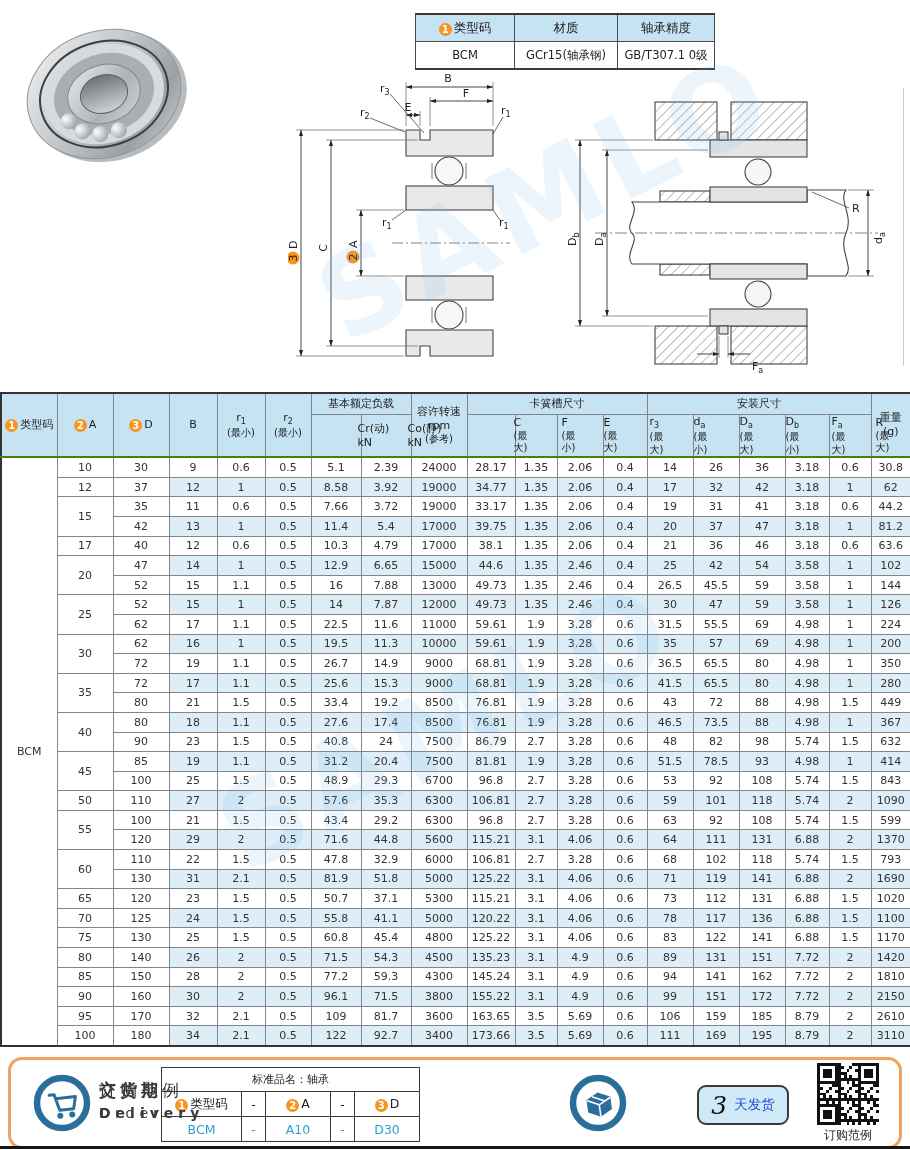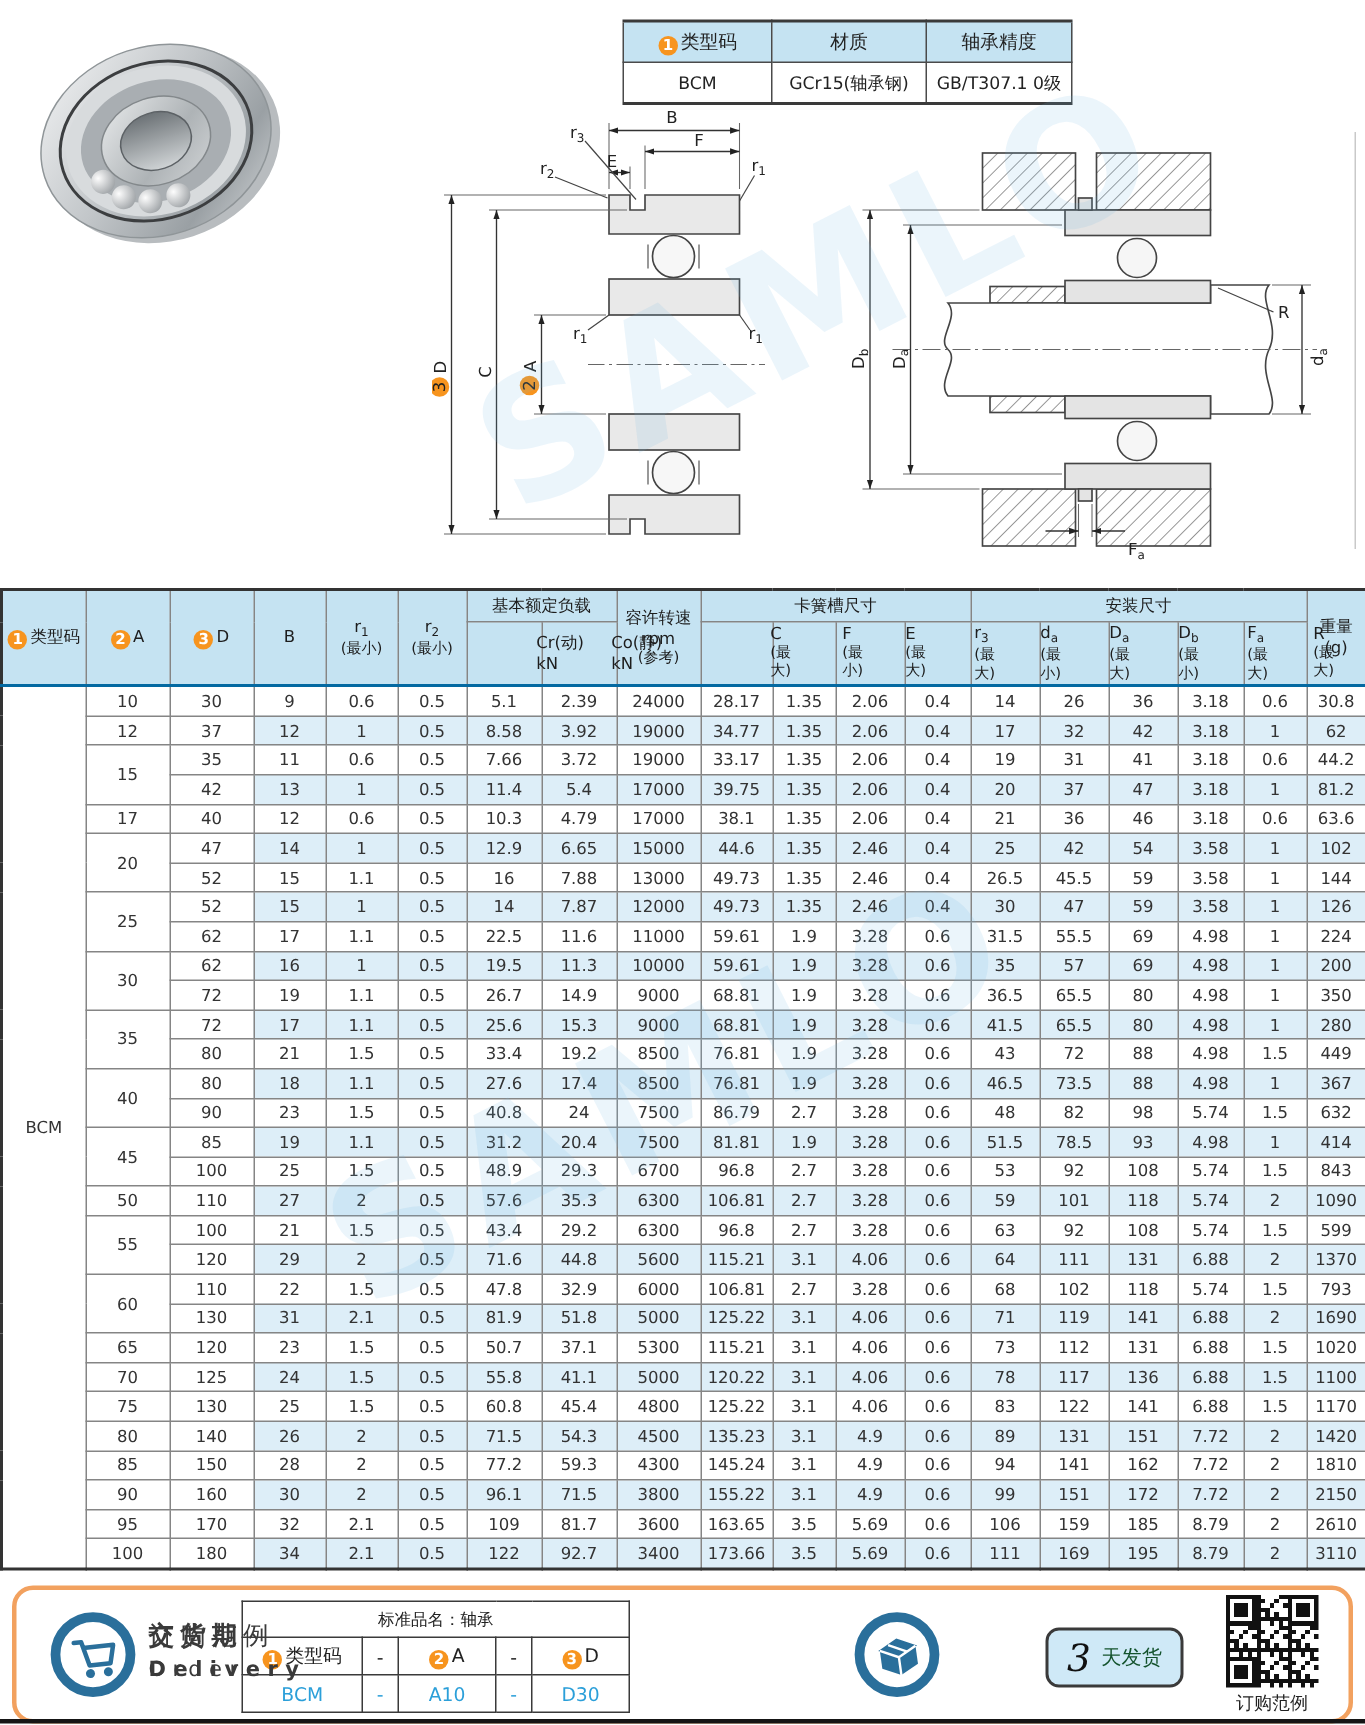--- a/index.html
+++ b/index.html
@@ -24,21 +24,21 @@
   .wm1{left:300px;top:130px;}
   .wm2{left:200px;top:660px;}
   
   .main-table{position:absolute;left:0;top:392px;width:910px;border-collapse:collapse;table-layout:fixed;
               border:2px solid #333;background:#fff;}
   .main-table th,.main-table td{border:1px solid #858585;text-align:center;vertical-align:middle;padding:0;}
   .main-table thead th{background:#c5e3f2;font-weight:normal;font-size:11px;color:#1d1d1d;line-height:1.25;}
   .main-table thead tr:first-child th{height:20px;}
   .main-table thead tr:last-child th{height:38px;padding-left:46px;}
   .main-table tbody td{height:18.6px;font-size:11px;color:#333;line-height:1;}
-  .main-table tbody tr:first-child td{border-top:2px solid #0369a1;}
+  .main-table tbody tr:first-child td{border-top:2px solid #4d7c0f;}
   .main-table tr.stripe td.val{background:#ddeef8;}
   .main-table sub{font-size:8px;}
   .note{font-size:10px;}
   
   .order-bar{position:absolute;left:8px;top:1057px;width:888px;height:86px;border:3px solid #f2a15f;
              border-radius:14px;background:#fff;}
   .order-bar .cart-icon{position:absolute;left:22px;top:14px;}
   .order-bar .titles{position:absolute;left:88px;top:19px;color:#3a3a3a;}
   .titles .cn{font-size:17px;letter-spacing:4px;}
   .titles .en{font-size:14px;letter-spacing:5px;margin-top:3px;}
@@ -46,21 +46,21 @@
   .order-table td{border:1px solid #3a3a3a;text-align:center;font-size:12.5px;color:#222;padding:0;}
   .order-table .ot-title td{height:23px;font-size:11px;}
   .order-table .ot-head td{height:24px;}
   .order-table .ot-vals td{height:24px;}
   .order-table .ot-vals td{color:#2b9fd9;}
   .deliv-icon{position:absolute;left:558px;top:14px;}
   .deliv-titles{position:absolute;left:616px;top:21px;color:#3a3a3a;font-weight:bold;}
   .days-box{position:absolute;left:686px;top:25px;width:88px;height:36px;background:#cfe9f7;border:2px solid #3a3a3a;
             border-radius:9px;display:flex;align-items:center;justify-content:center;gap:7px;}
   .days-box .num{font-family:"DejaVu Serif","Liberation Serif",serif;font-style:italic;font-size:25px;color:#111;}
-  .days-box .lbl{font-size:13.5px;color:#14532d;}
+  .days-box .lbl{font-size:13.5px;color:#1d4ed8;}
   .qr-wrap{position:absolute;left:806px;top:3px;width:62px;text-align:center;}
   .qr-wrap svg{display:block;}
   .qr-caption{font-size:12px;color:#222;margin-top:2px;white-space:nowrap;}
   .bottom-rule{position:absolute;left:0;top:1146px;width:910px;height:3px;background:#151515;}
   
   svg text{font-family:"DejaVu Sans","Liberation Sans",sans-serif;font-size:11px;fill:#222;}
   .ext{stroke:#666;stroke-width:0.7;fill:none;}
   .dim{stroke:#333;stroke-width:0.9;fill:none;}
   .ldr{stroke:#444;stroke-width:0.8;fill:none;}
 </style>

